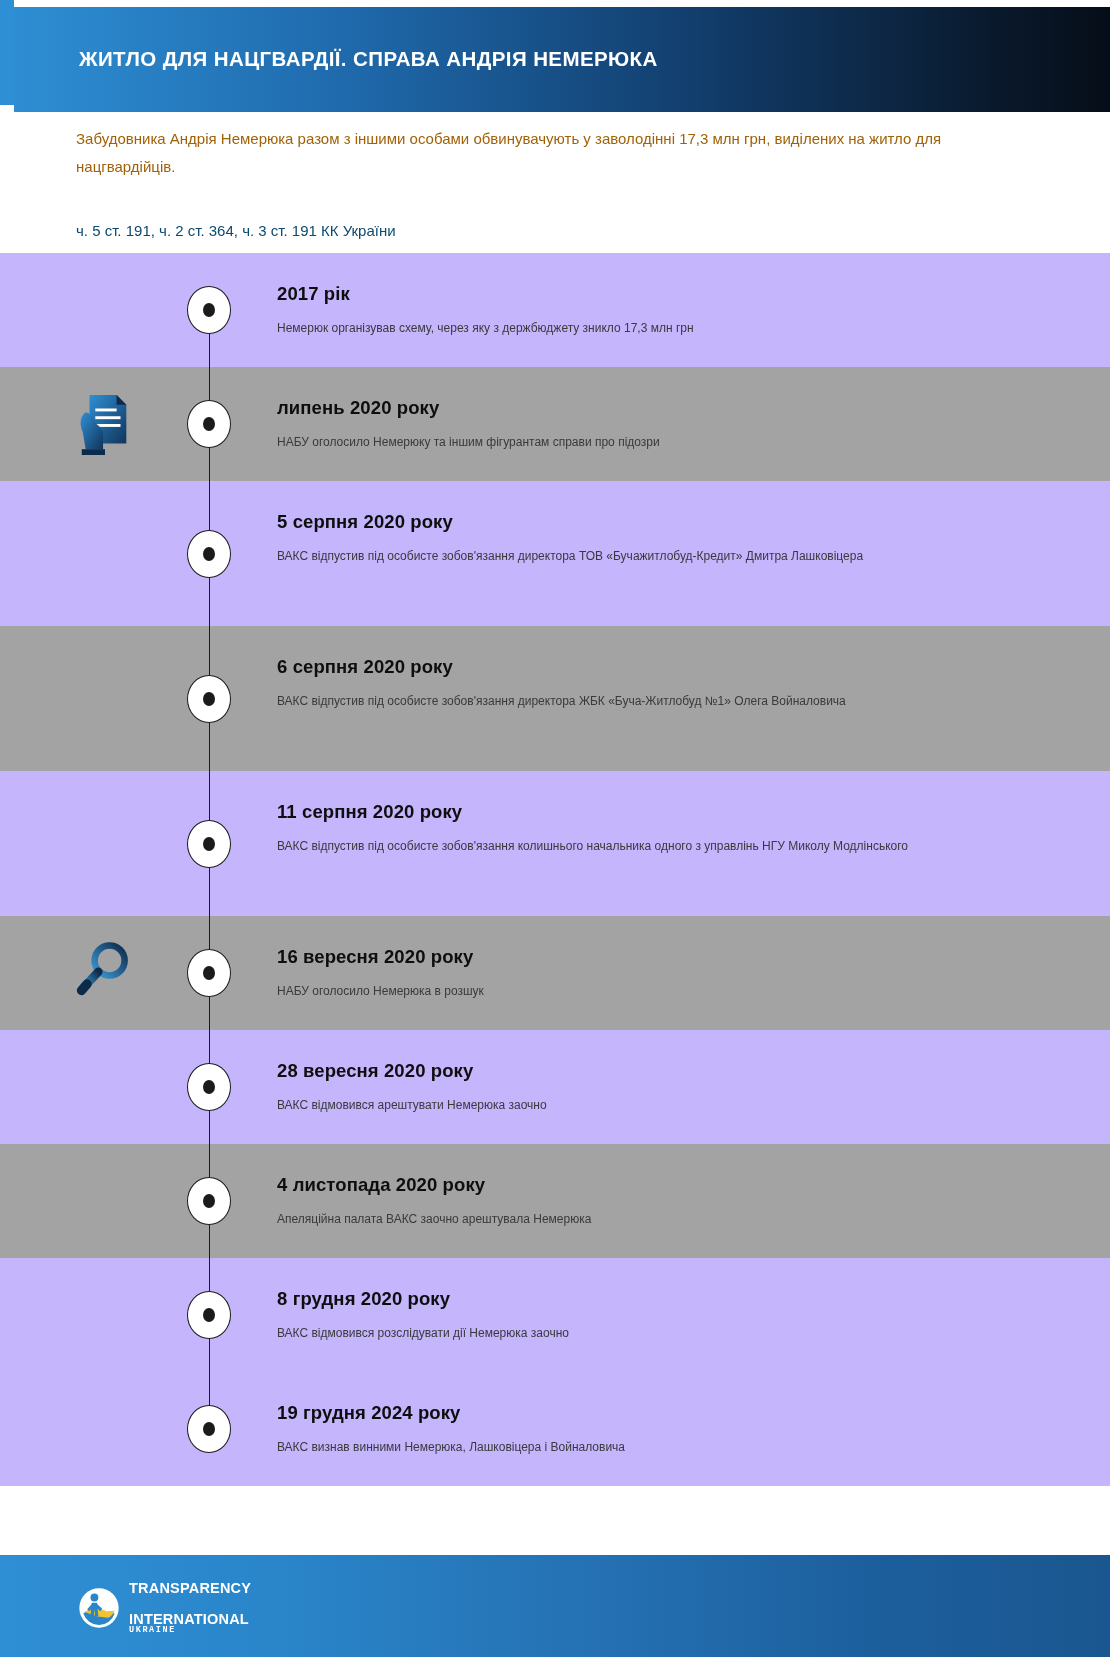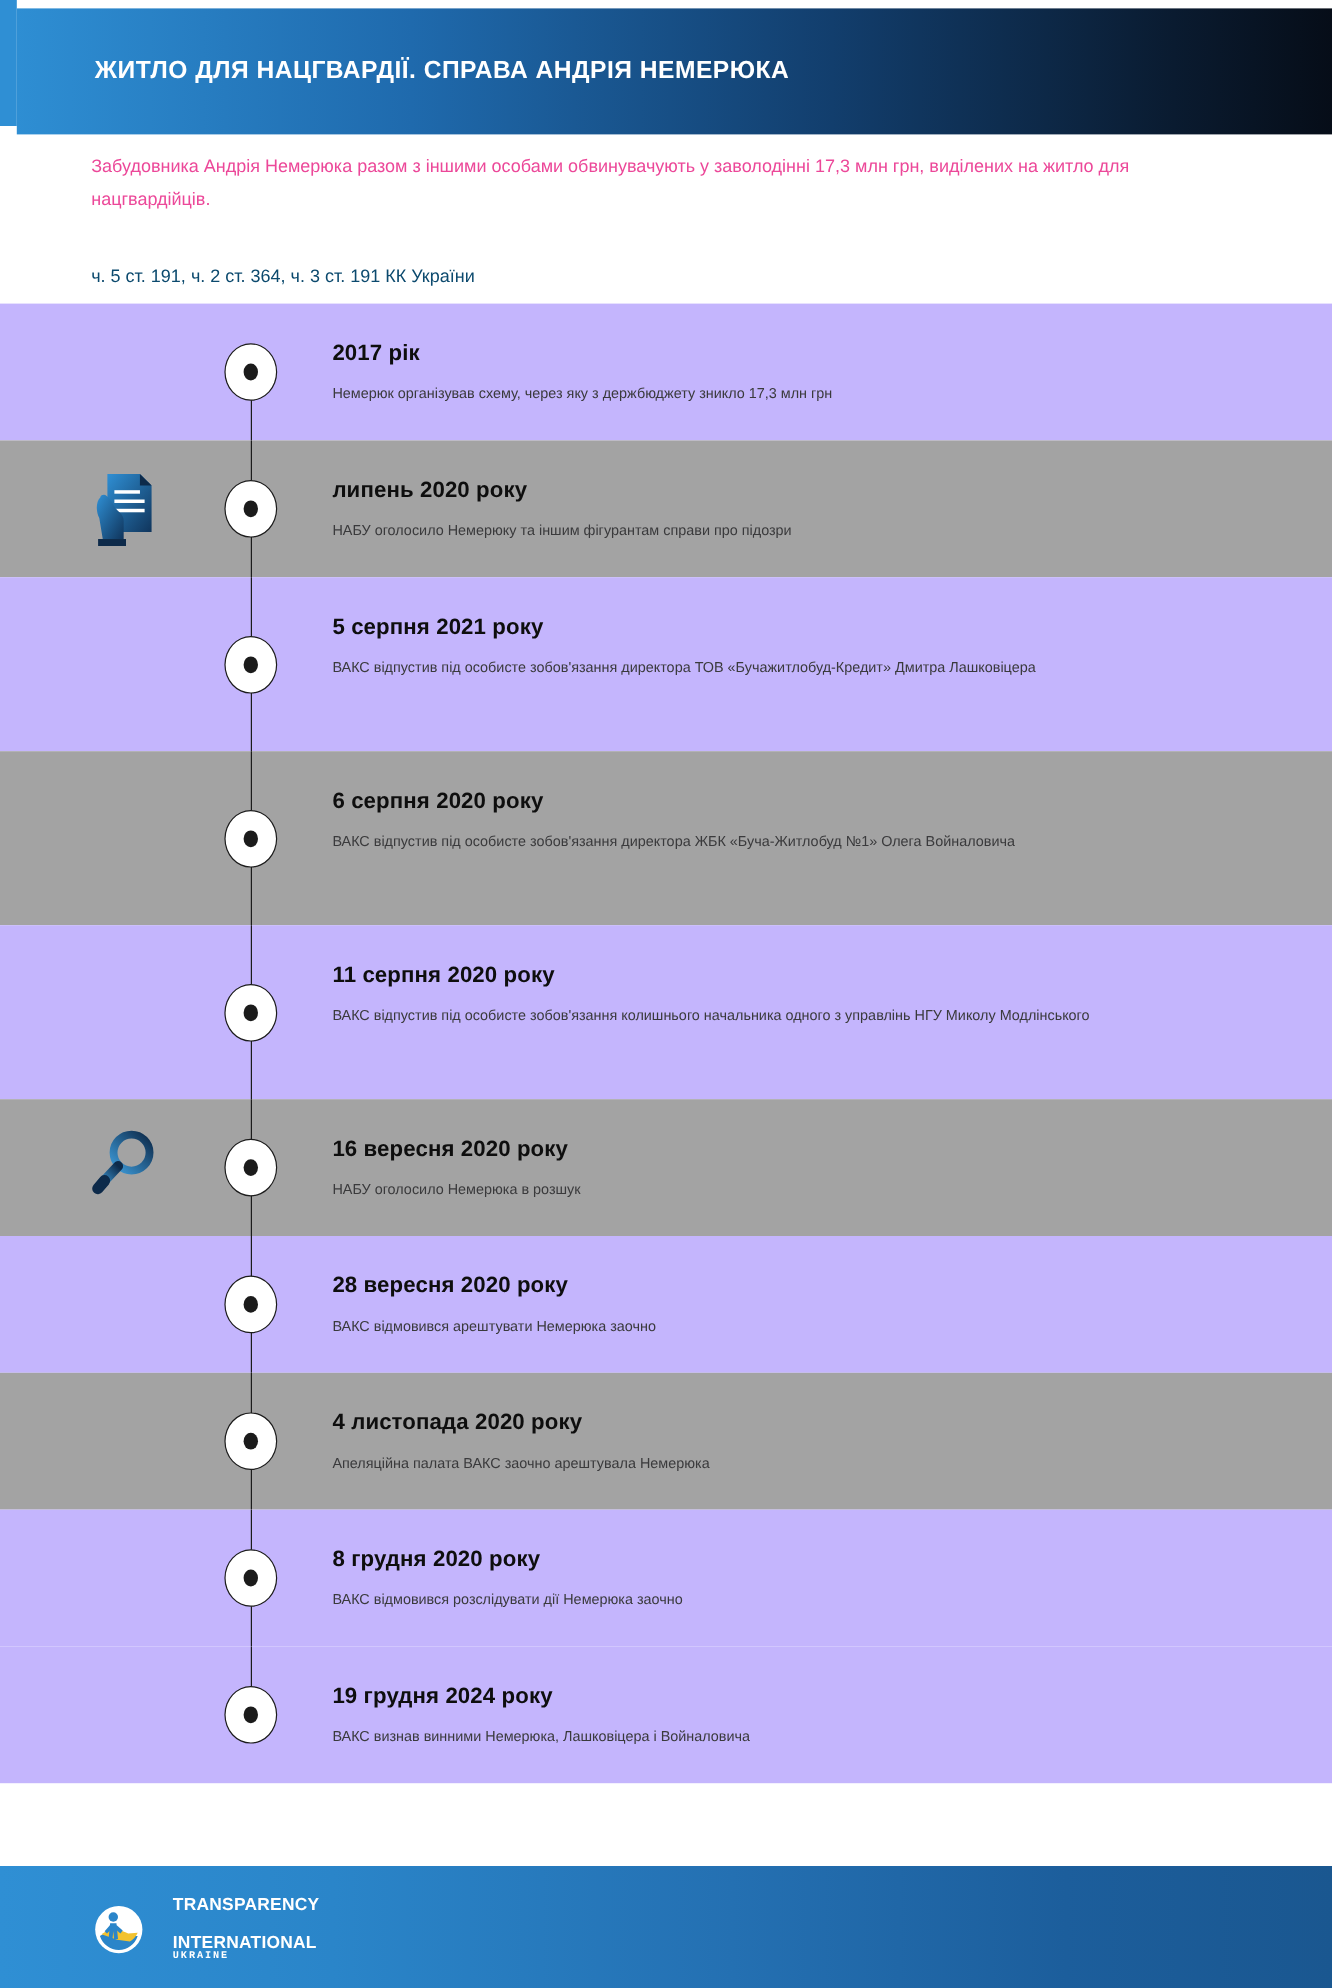--- a/index.html
+++ b/index.html
@@ -56,21 +56,21 @@
   
   .intro {
     position: absolute;
     left: 76px;
     top: 125px;
     width: 880px;
   }
   .intro-lead {
     font-size: 15px;
     line-height: 28px;
-    color: #ec4899;
+    color: #a16207;
     font-family: "Liberation Sans", sans-serif;
     font-weight: 400;
   }
   .intro-articles {
     margin-top: 38px;
     font-size: 15px;
     line-height: 24px;
     color: #0c4a6e;
     font-family: "Liberation Sans", sans-serif;
   }
@@ -171,21 +171,21 @@
     width: 1110px;
     height: 102px;
     background: linear-gradient(to right, #2f8fd4 0%, #2a85c9 25%, #2470b2 55%, #1c5e9c 80%, #1a5790 100%);
   }
   .footer-logo {
     position: absolute;
     left: 78px;
     top: 26px;
     display: flex;
     align-items: center;
-    gap: 24px;
+    gap: 9px;
   }
   .footer-logo-text {
     display: flex;
     flex-direction: column;
     line-height: 1;
   }
   .fl-line1, .fl-line2 {
     color: #ffffff;
     font-size: 14.5px;
     font-weight: bold;
@@ -254,21 +254,21 @@
           <div class="tl-date">липень 2020 року</div>
           <div class="tl-desc">НАБУ оголосило Немерюку та іншим фігурантам справи про підозри</div>
         </div>
       </div>
       <div class="tl-row shade" style="height: 145px;">
         <div class="tl-line"></div>
         <div class="tl-marker">
           <div class="dot"></div>
         </div>
         <div class="tl-content">
-          <div class="tl-date">5 серпня 2021 року</div>
+          <div class="tl-date">5 серпня 2020 року</div>
           <div class="tl-desc">ВАКС відпустив під особисте зобов'язання директора ТОВ «Бучажитлобуд-Кредит» Дмитра Лашковіцера</div>
         </div>
       </div>
       <div class="tl-row plain" style="height: 145px;">
         <div class="tl-line"></div>
         <div class="tl-marker">
           <div class="dot"></div>
         </div>
         <div class="tl-content">
           <div class="tl-date">6 серпня 2020 року</div>

